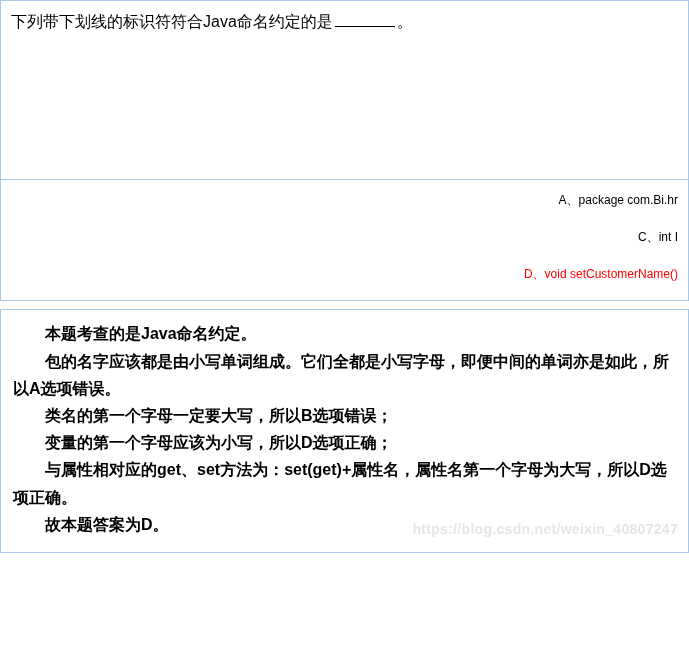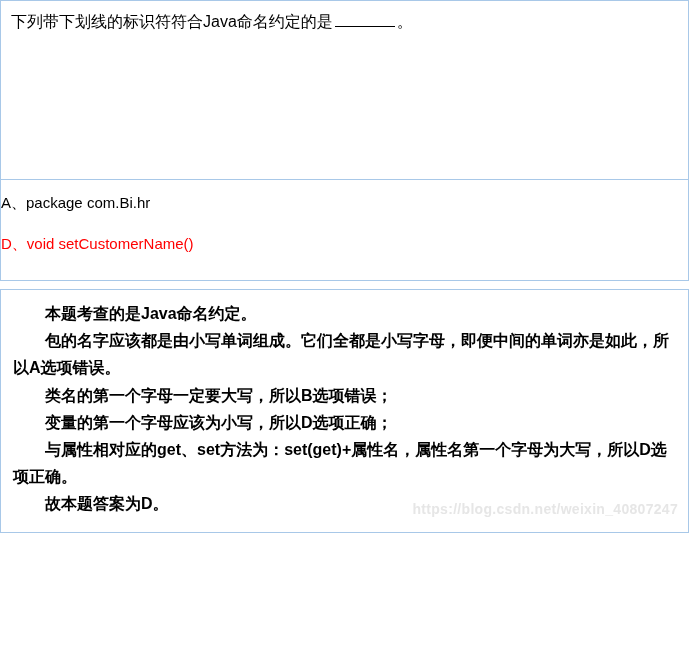--- a/index.html
+++ b/index.html
@@ -27,30 +27,31 @@
       display: inline-block;
       border-bottom: 1px solid #000;
       width: 60px;
       height: 1em;
       vertical-align: baseline;
       margin: 0 2px;
     }
     .options-box {
       border: 1px solid #a8c8e8;
       border-top: none;
-      padding: 12px 10px 18px 0;
+      padding: 12px 10px 18px 11px;
       color: #000;
-      font-size: 15px;
+      font-size: 12px;
+      text-align: right;
     }
     .option {
       margin-bottom: 20px;
       line-height: 1.4;
     }
     .option:last-child {
-      margin-bottom: 8px;
+      margin-bottom: 0;
     }
     .option-d {
       color: #ff0000;
     }
     .explanation-box {
       border: 1px solid #a8c8e8;
       margin-top: 8px;
       padding: 10px 12px 14px 12px;
       color: #000;
       font-size: 16px;
@@ -75,20 +76,21 @@
   </style>
 </head>
 <body>
 
 <div class="question-box">
   <span class="question-text">下列带下划线的标识符符合Java命名约定的是</span><span class="blank"></span><span class="question-text">。</span>
 </div>
 
 <div class="options-box">
   <div class="option">A、package com.Bi.hr</div>
+  <div class="option">C、int I</div>
   <div class="option option-d">D、void setCustomerName()</div>
 </div>
 
 <div class="explanation-box">
   <p>本题考查的是Java命名约定。</p>
   <p>包的名字应该都是由小写单词组成。它们全都是小写字母，即便中间的单词亦是如此，所以A选项错误。</p>
   <p>类名的第一个字母一定要大写，所以B选项错误；</p>
   <p>变量的第一个字母应该为小写，所以D选项正确；</p>
   <p>与属性相对应的get、set方法为：set(get)+属性名，属性名第一个字母为大写，所以D选项正确。</p>
   <p>故本题答案为D。</p>

